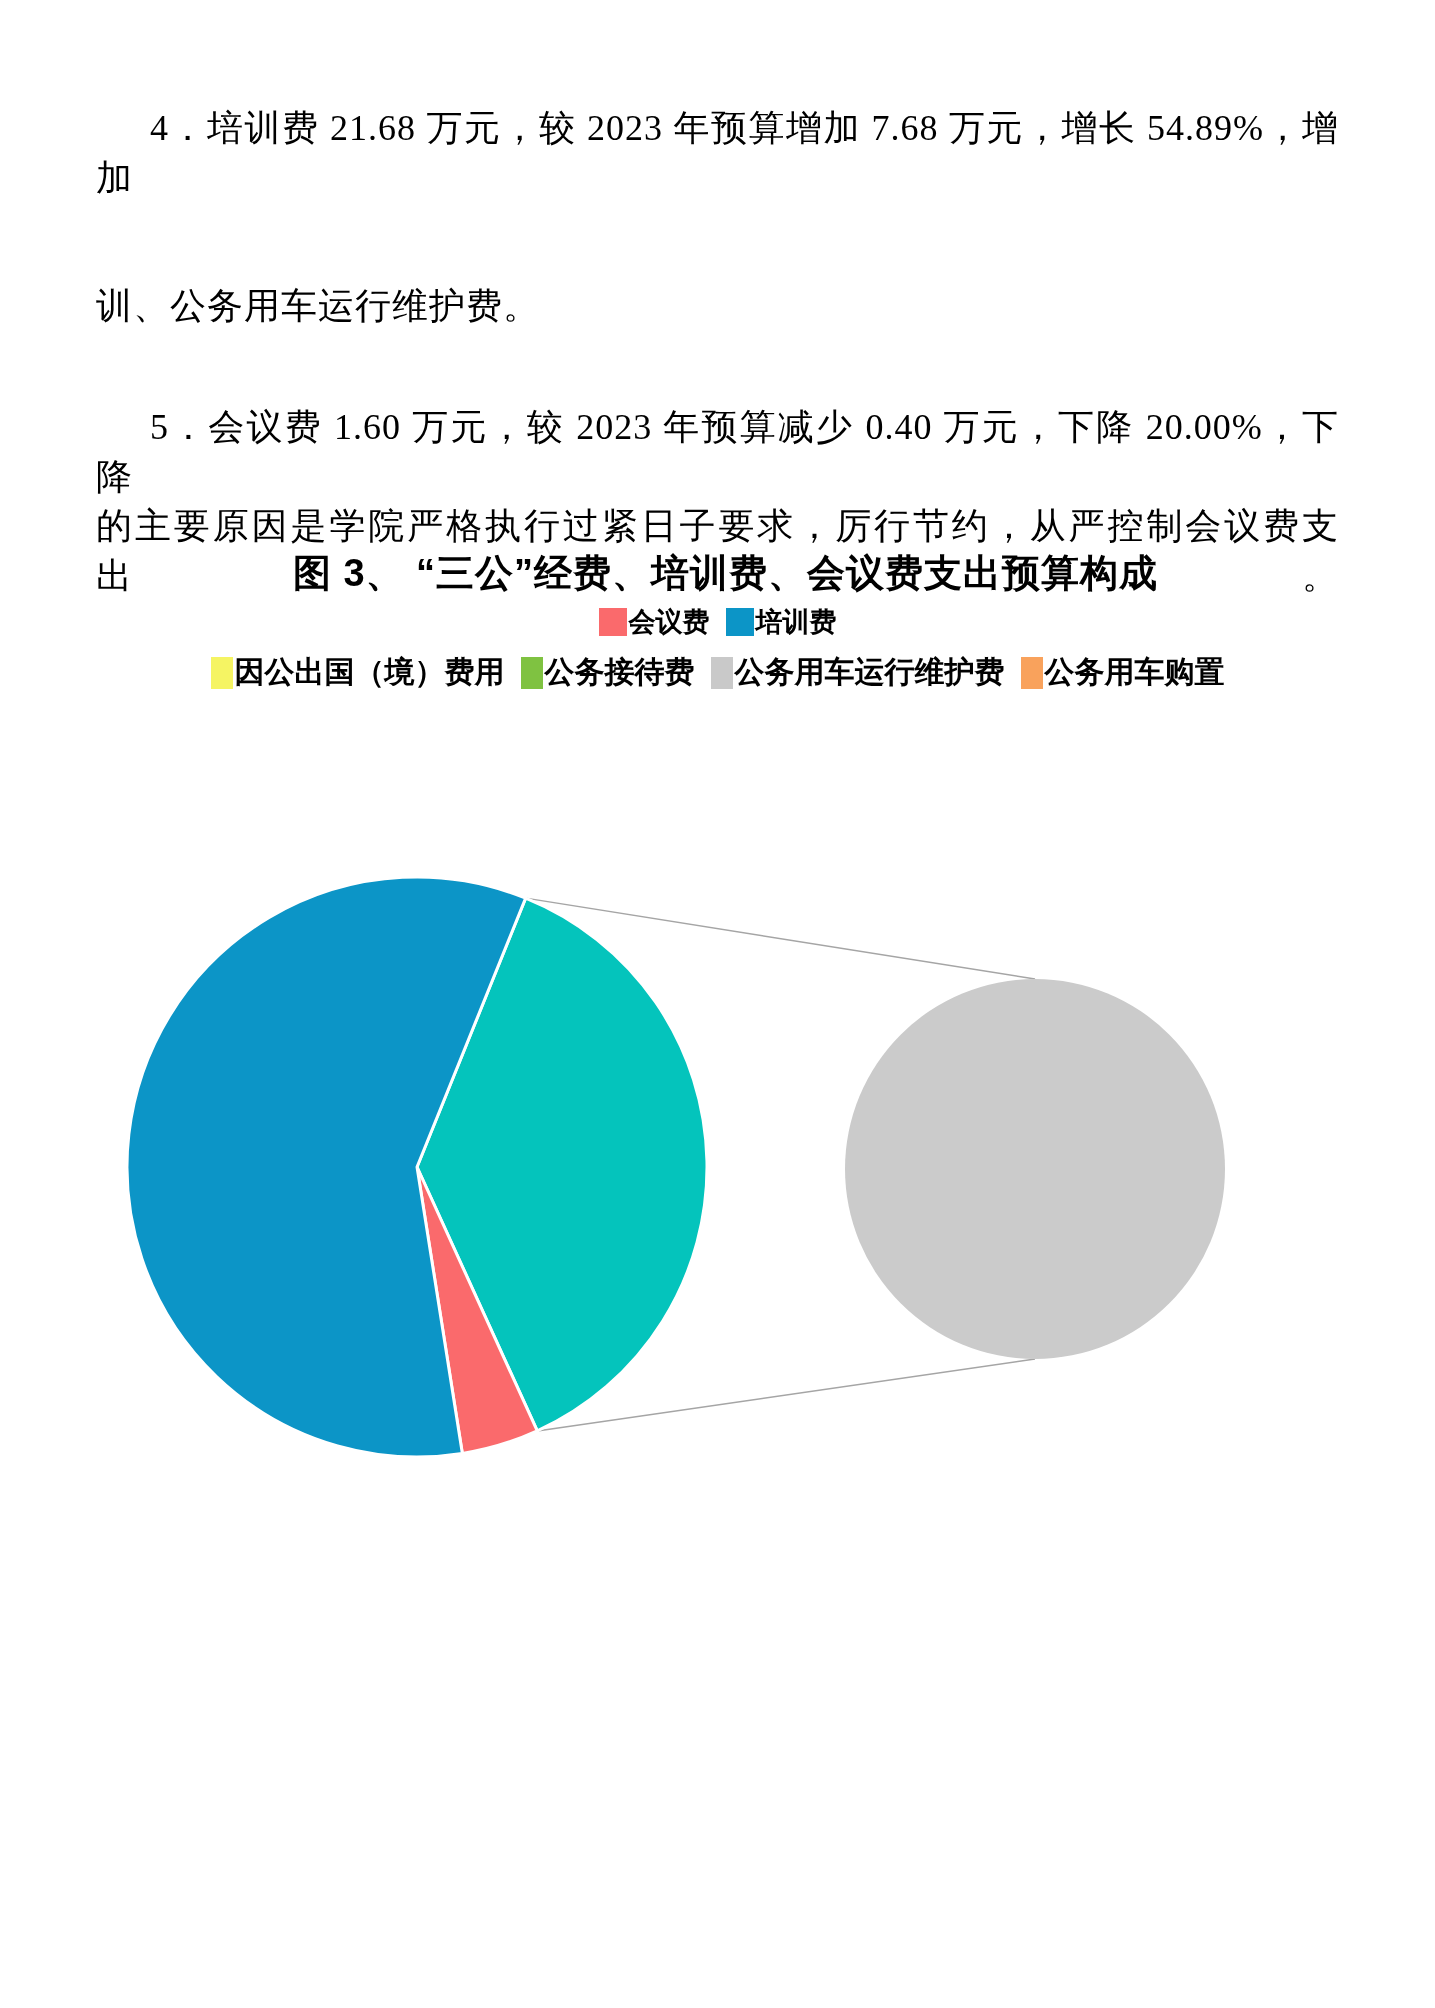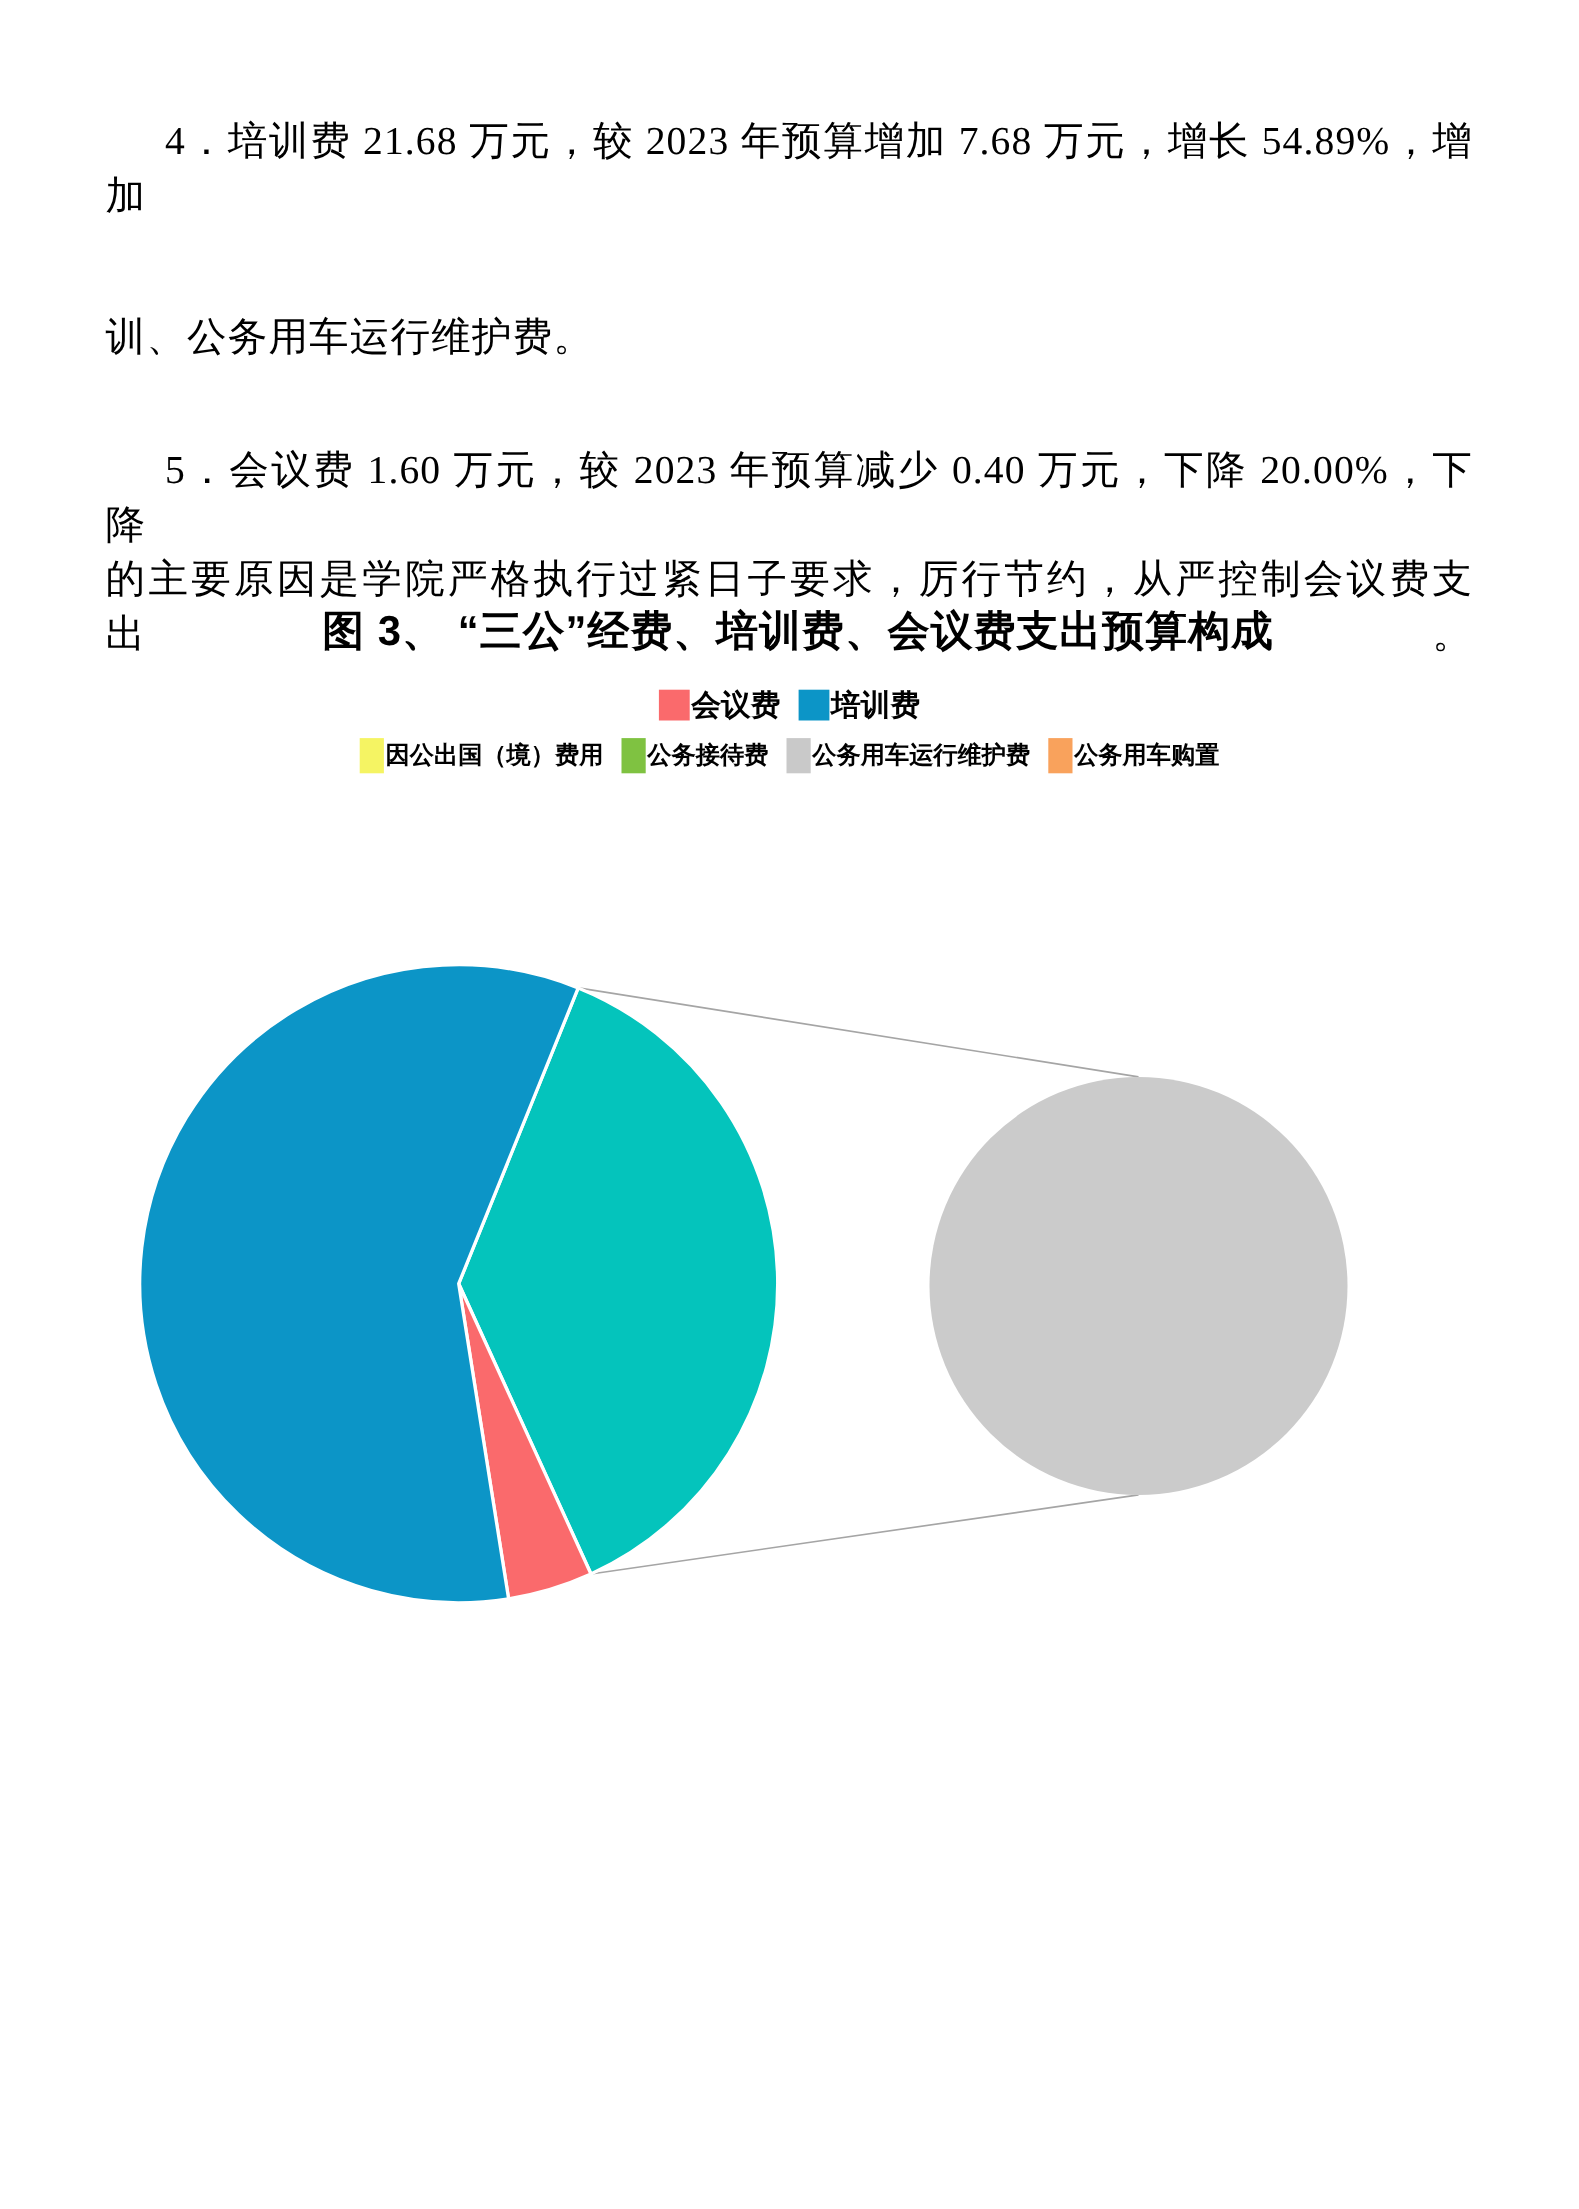--- a/index.html
+++ b/index.html
@@ -25,22 +25,22 @@
     font-family:"Liberation Sans","DejaVu Sans",sans-serif;
     font-weight:700;font-size:38px;letter-spacing:1px;padding-left:16px;
   }
   .legend-row{
     position:absolute;left:0;right:0;
     display:flex;justify-content:center;align-items:center;gap:16px;
     font-family:"Liberation Sans","DejaVu Sans",sans-serif;
     font-weight:700;
   }
   .legend-row1{top:604px;font-size:27px;}
-  .legend-row2{top:652px;font-size:22px;}
-  .legend-item{display:flex;align-items:center;gap:2px;margin-top:19px;}
+  .legend-row2{top:652px;font-size:30px;}
+  .legend-item{display:flex;align-items:center;gap:2px;}
   .swatch{display:inline-block;background:#ccc;}
   .swatch-r1{width:28px;height:28px;}
   .swatch-r2{width:22px;height:32px;}
   .chart-svg{position:absolute;left:0;top:850px;}
   .h6line{
     position:absolute;left:96px;right:96px;top:1706px;
     font-size:36px;line-height:50px;text-indent:54px;
     letter-spacing:2px;white-space:nowrap;
   }
   .pagenum{

